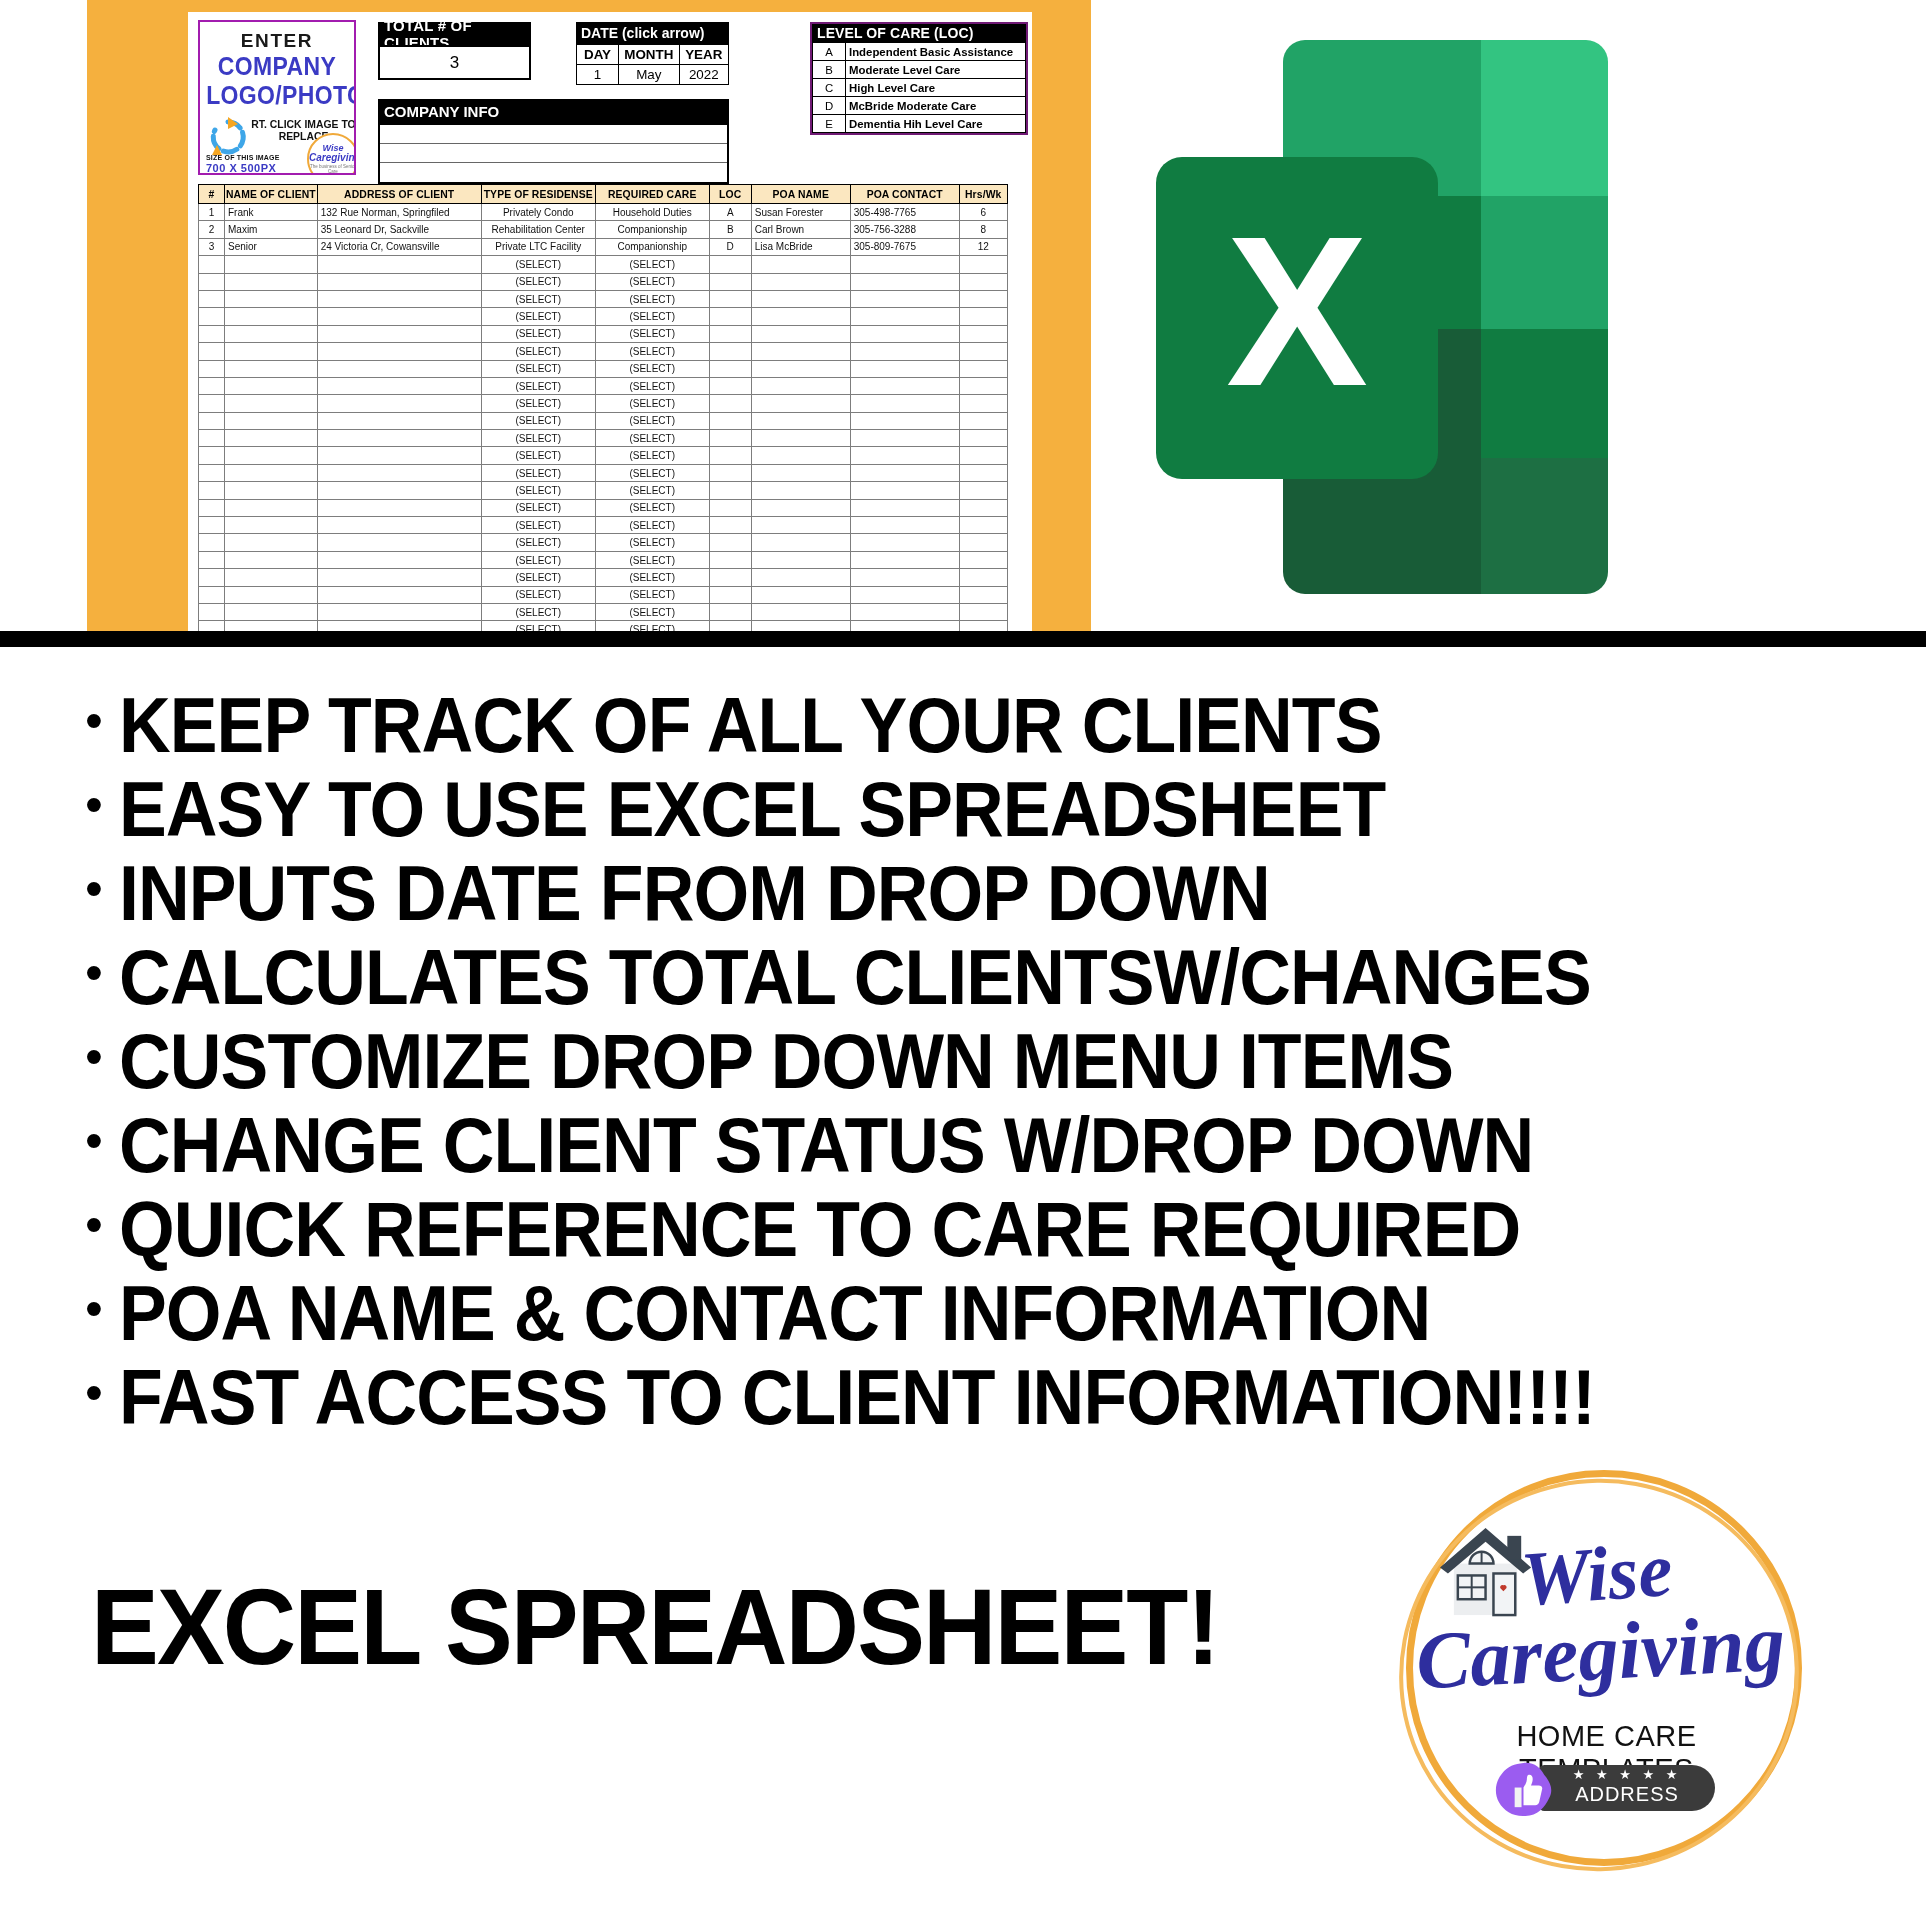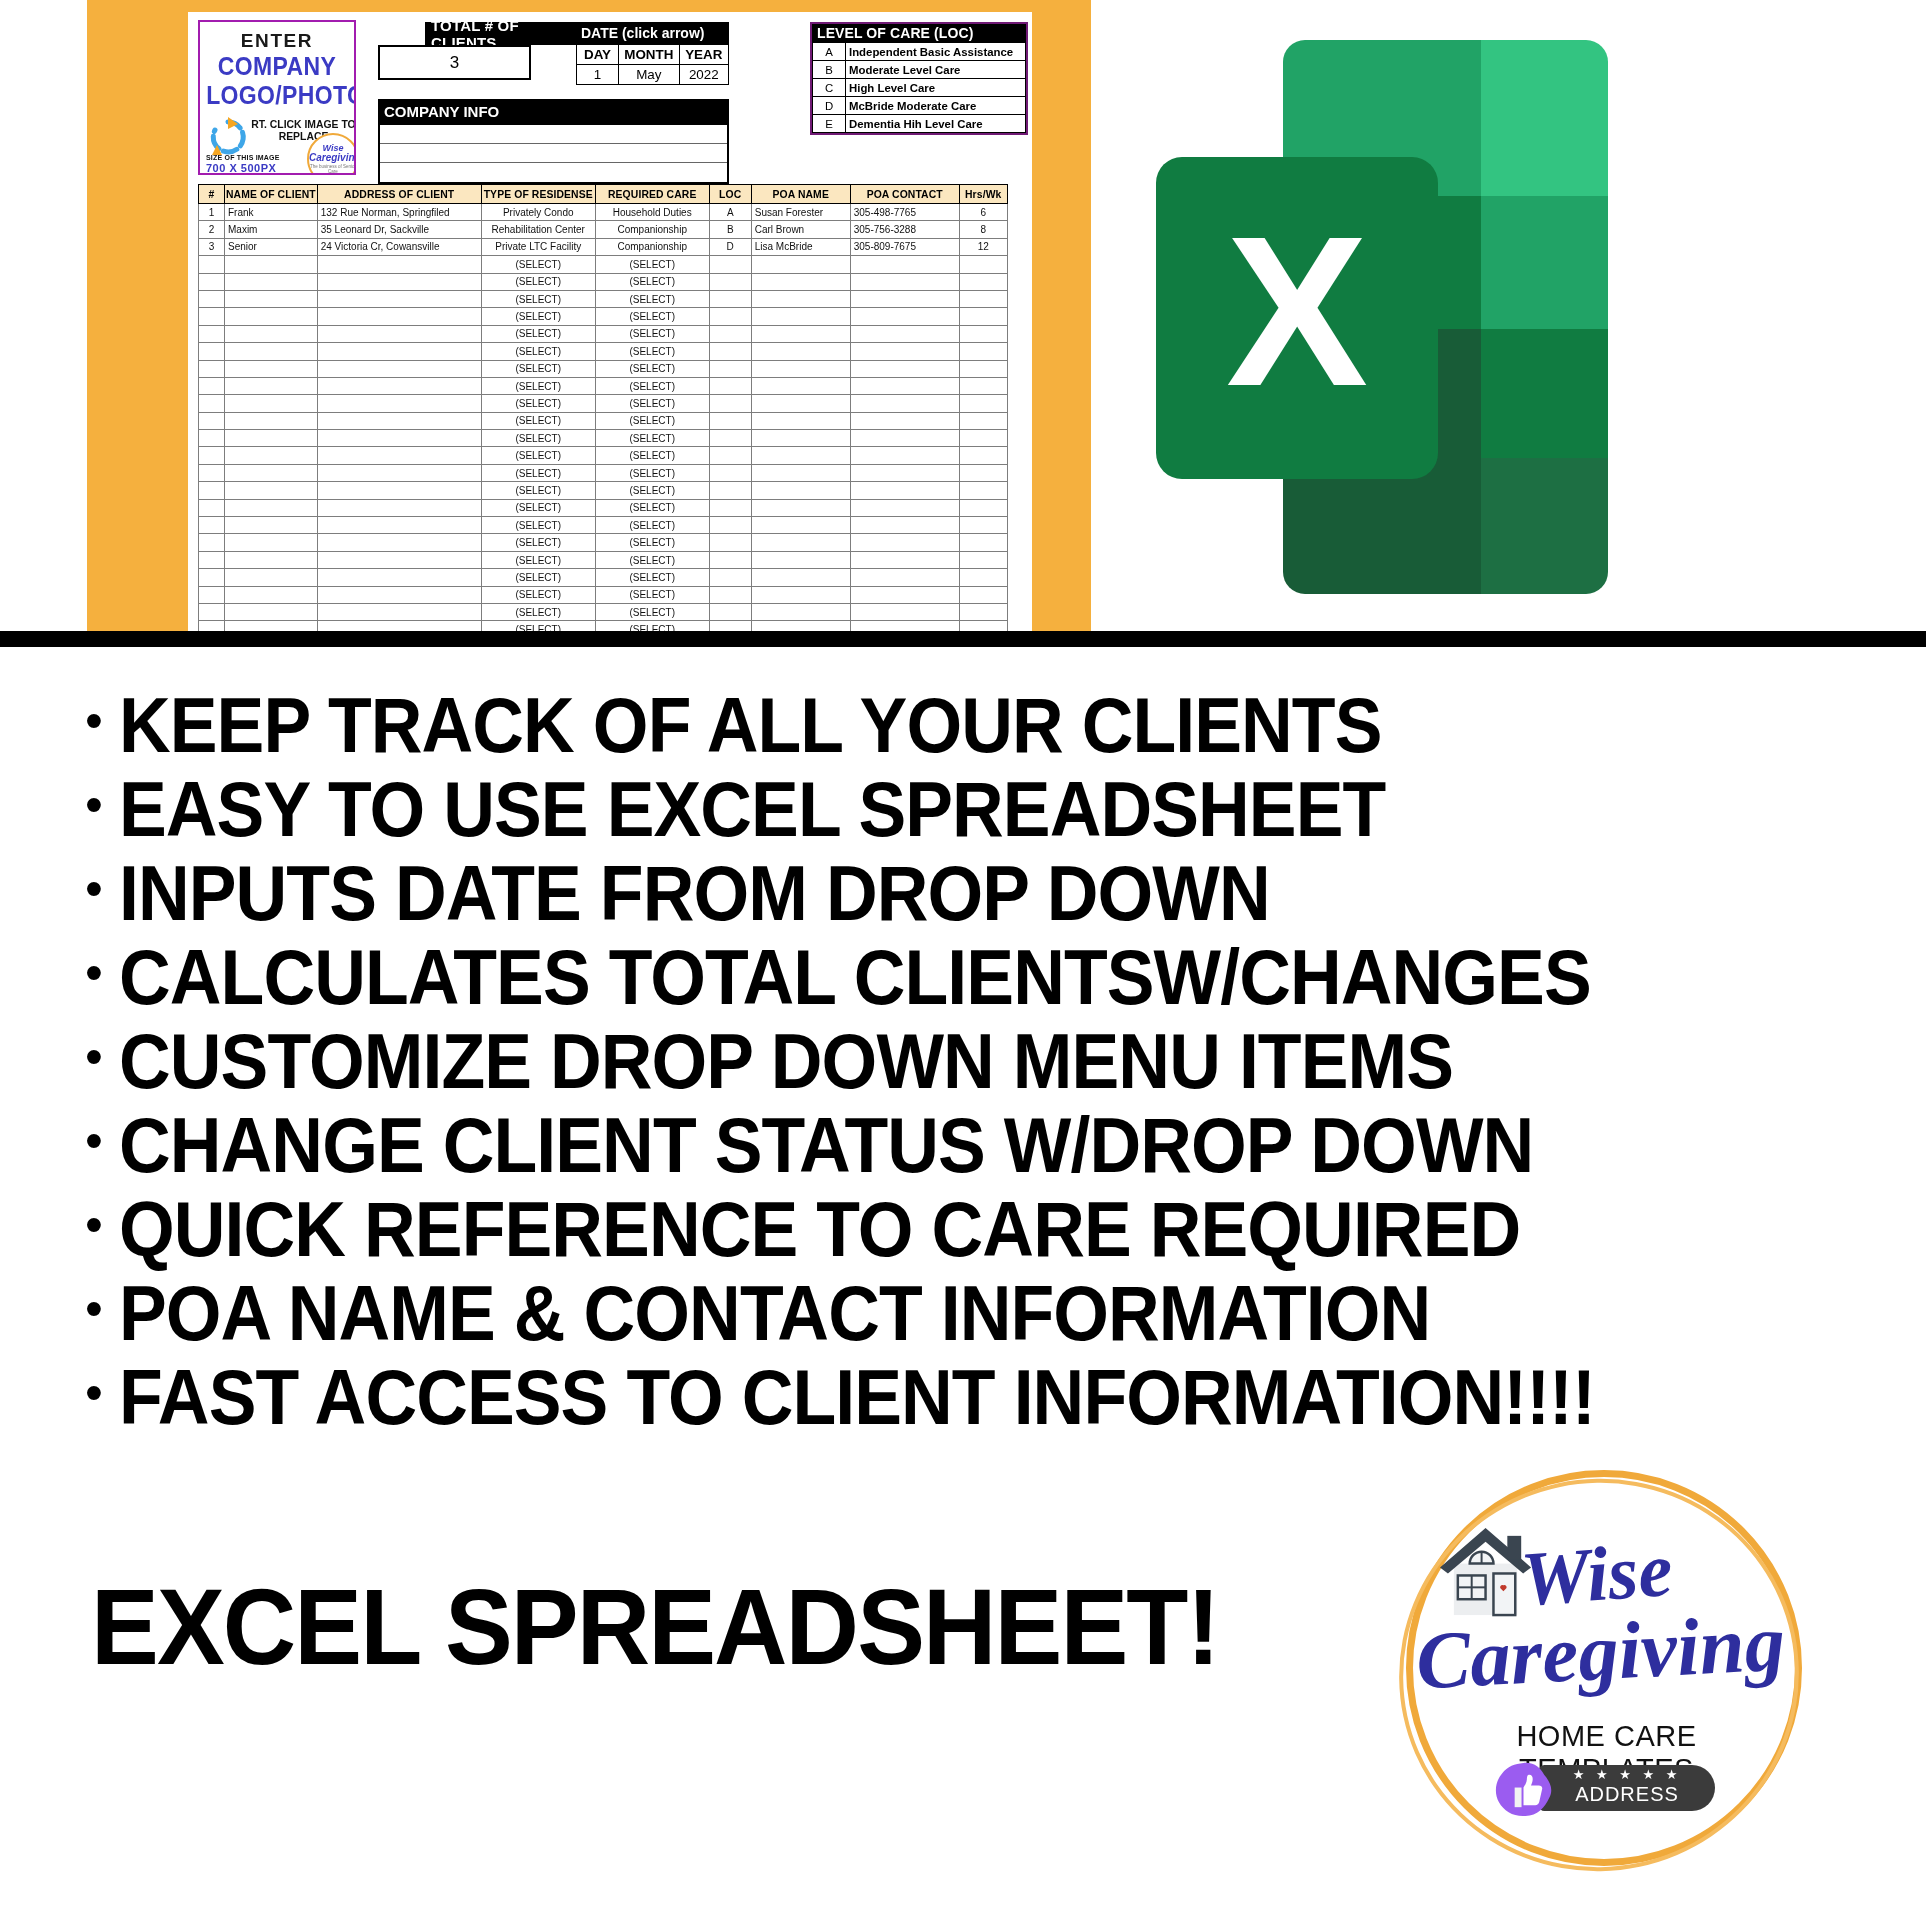--- a/index.html
+++ b/index.html
@@ -85,21 +85,21 @@
   .bx { position: absolute; box-sizing: border-box; }
   .blackhdr {
     background: #000000; color: #ffffff;
     font-weight: bold; display: flex; align-items: center;
     box-sizing: border-box;
   }
 
   
   #total-clients-hdr {
     left: 378px; top: 22px; width: 153px; height: 23px;
-    font-size: 15px; padding-left: 6px; letter-spacing: 0.2px; margin-left: 47px;
+    font-size: 15px; padding-left: 6px; letter-spacing: 0.2px;
   }
   #total-clients-val {
     left: 378px; top: 45px; width: 153px; height: 35px;
     border: 2px solid #000; background: #fff;
     display: flex; align-items: center; justify-content: center;
     font-size: 17px; color: #000;
   }
 
   
   #date-hdr {

